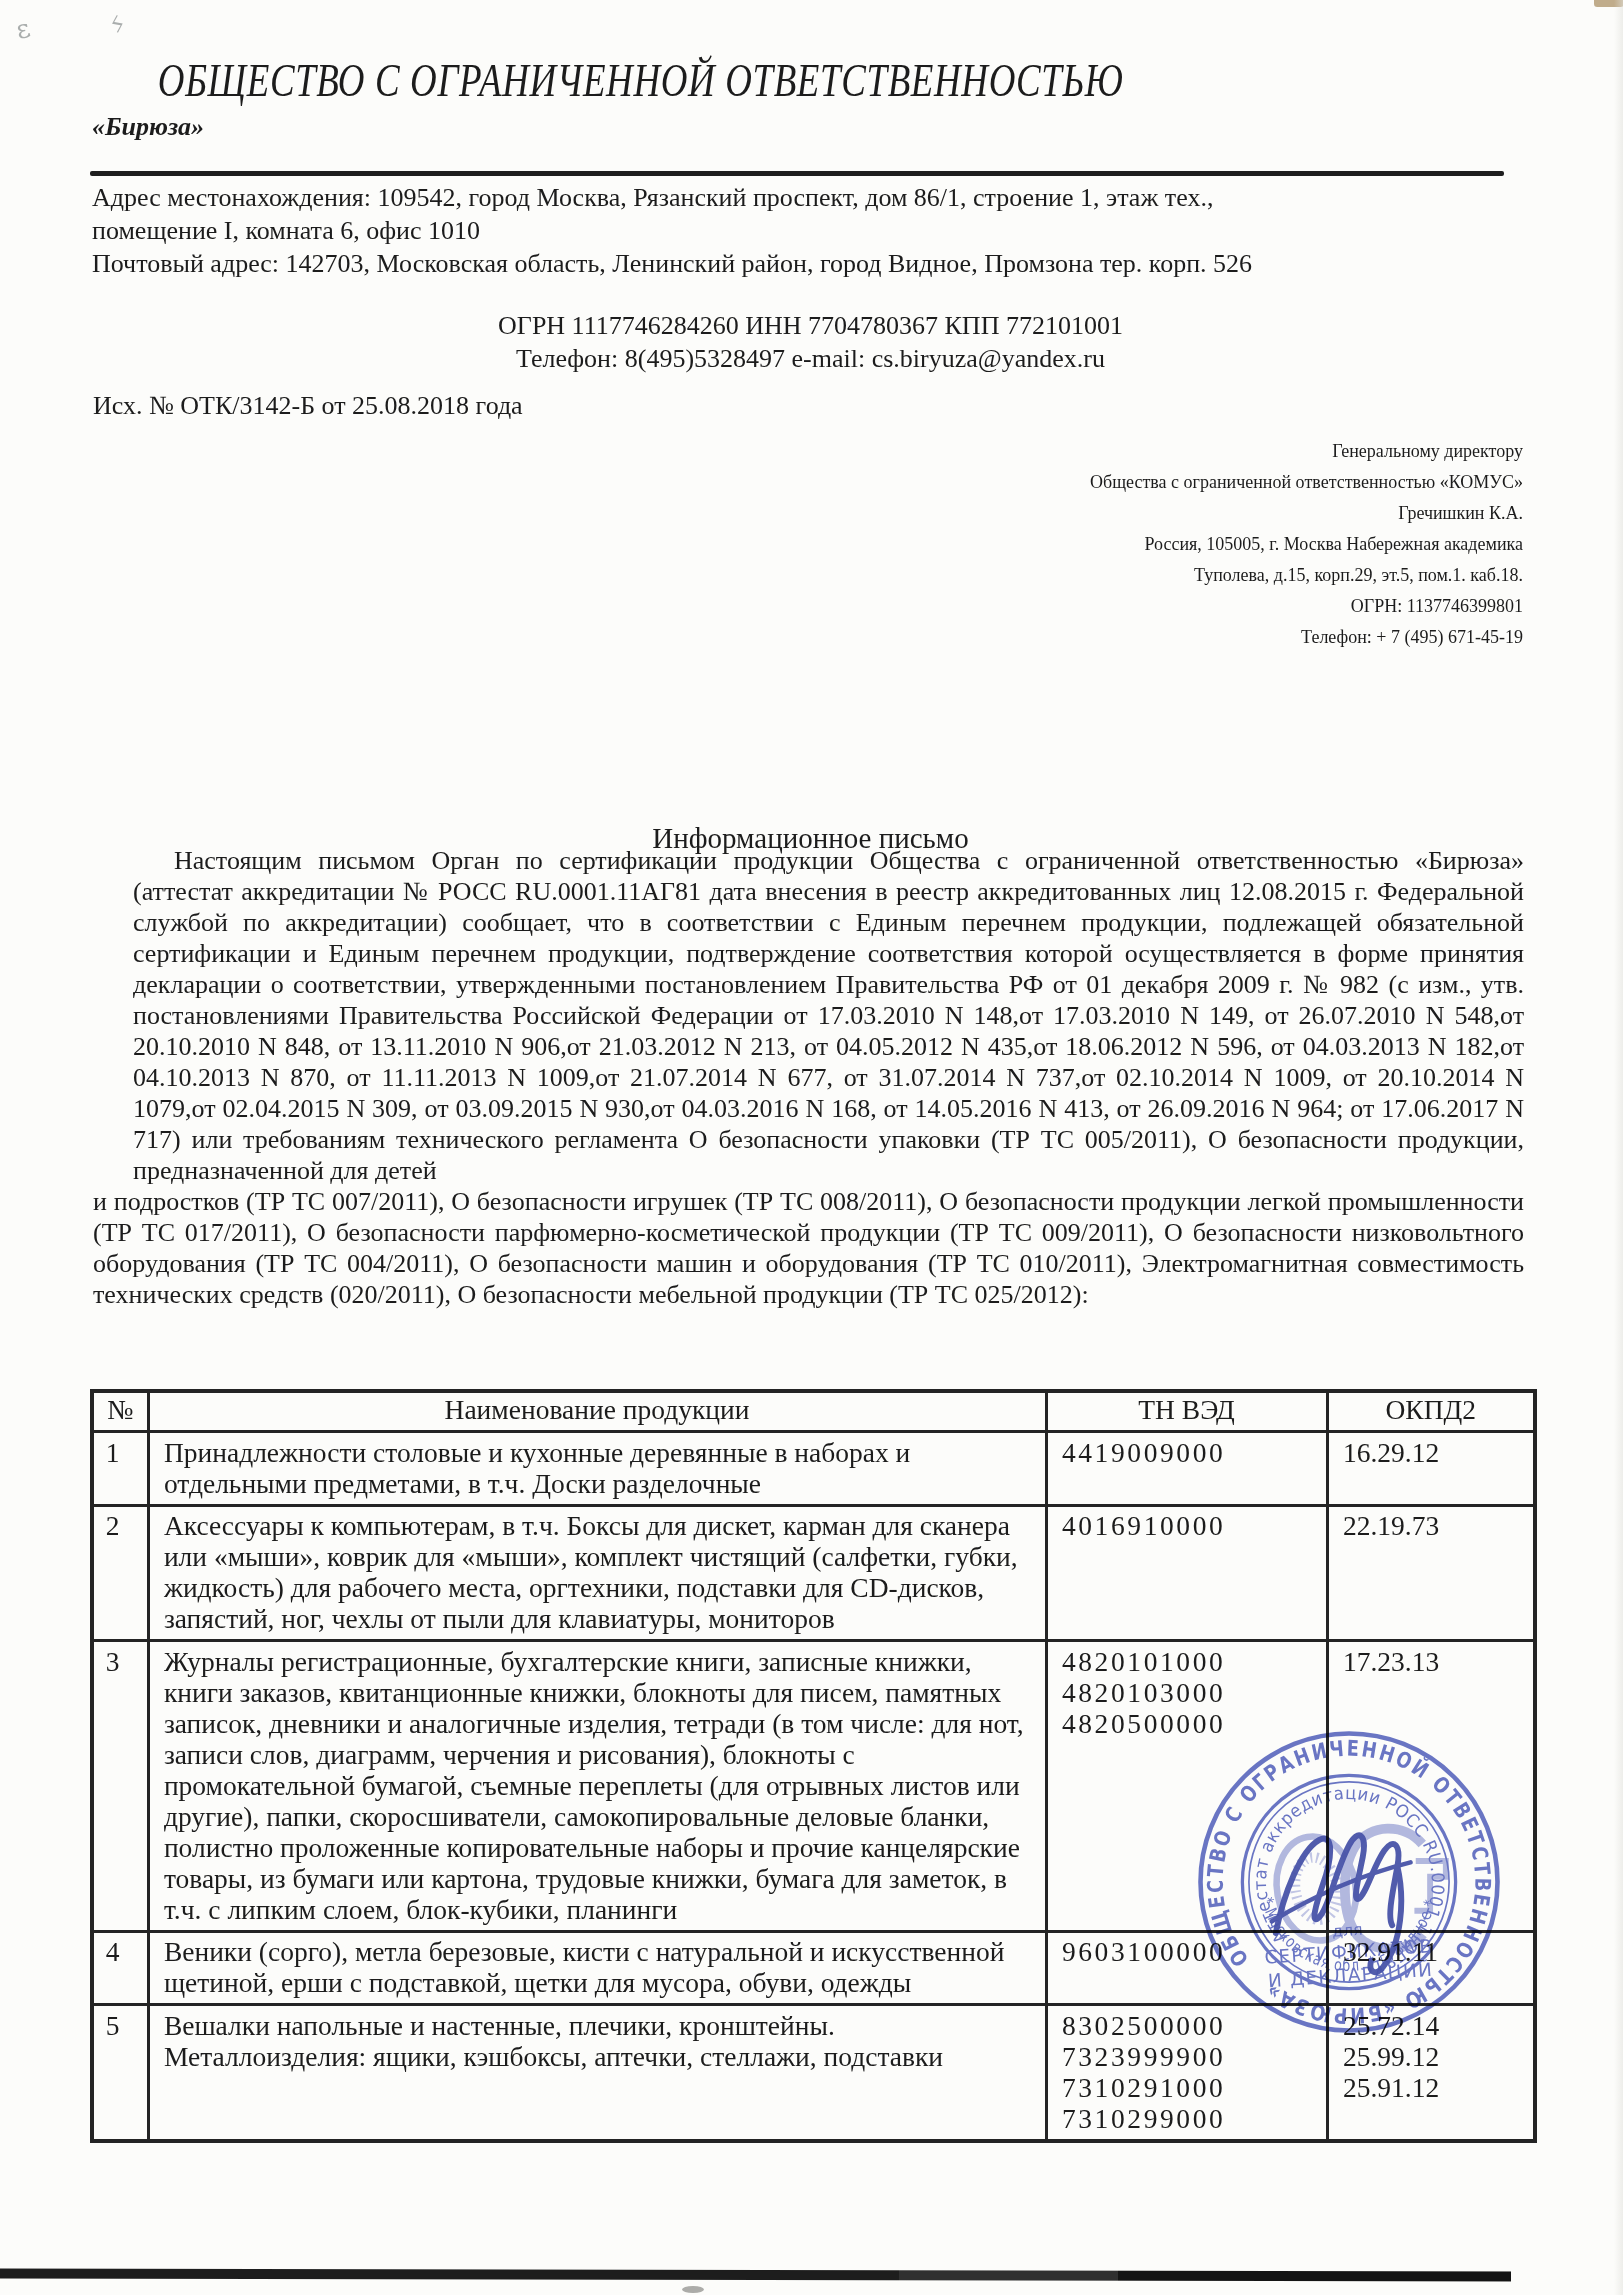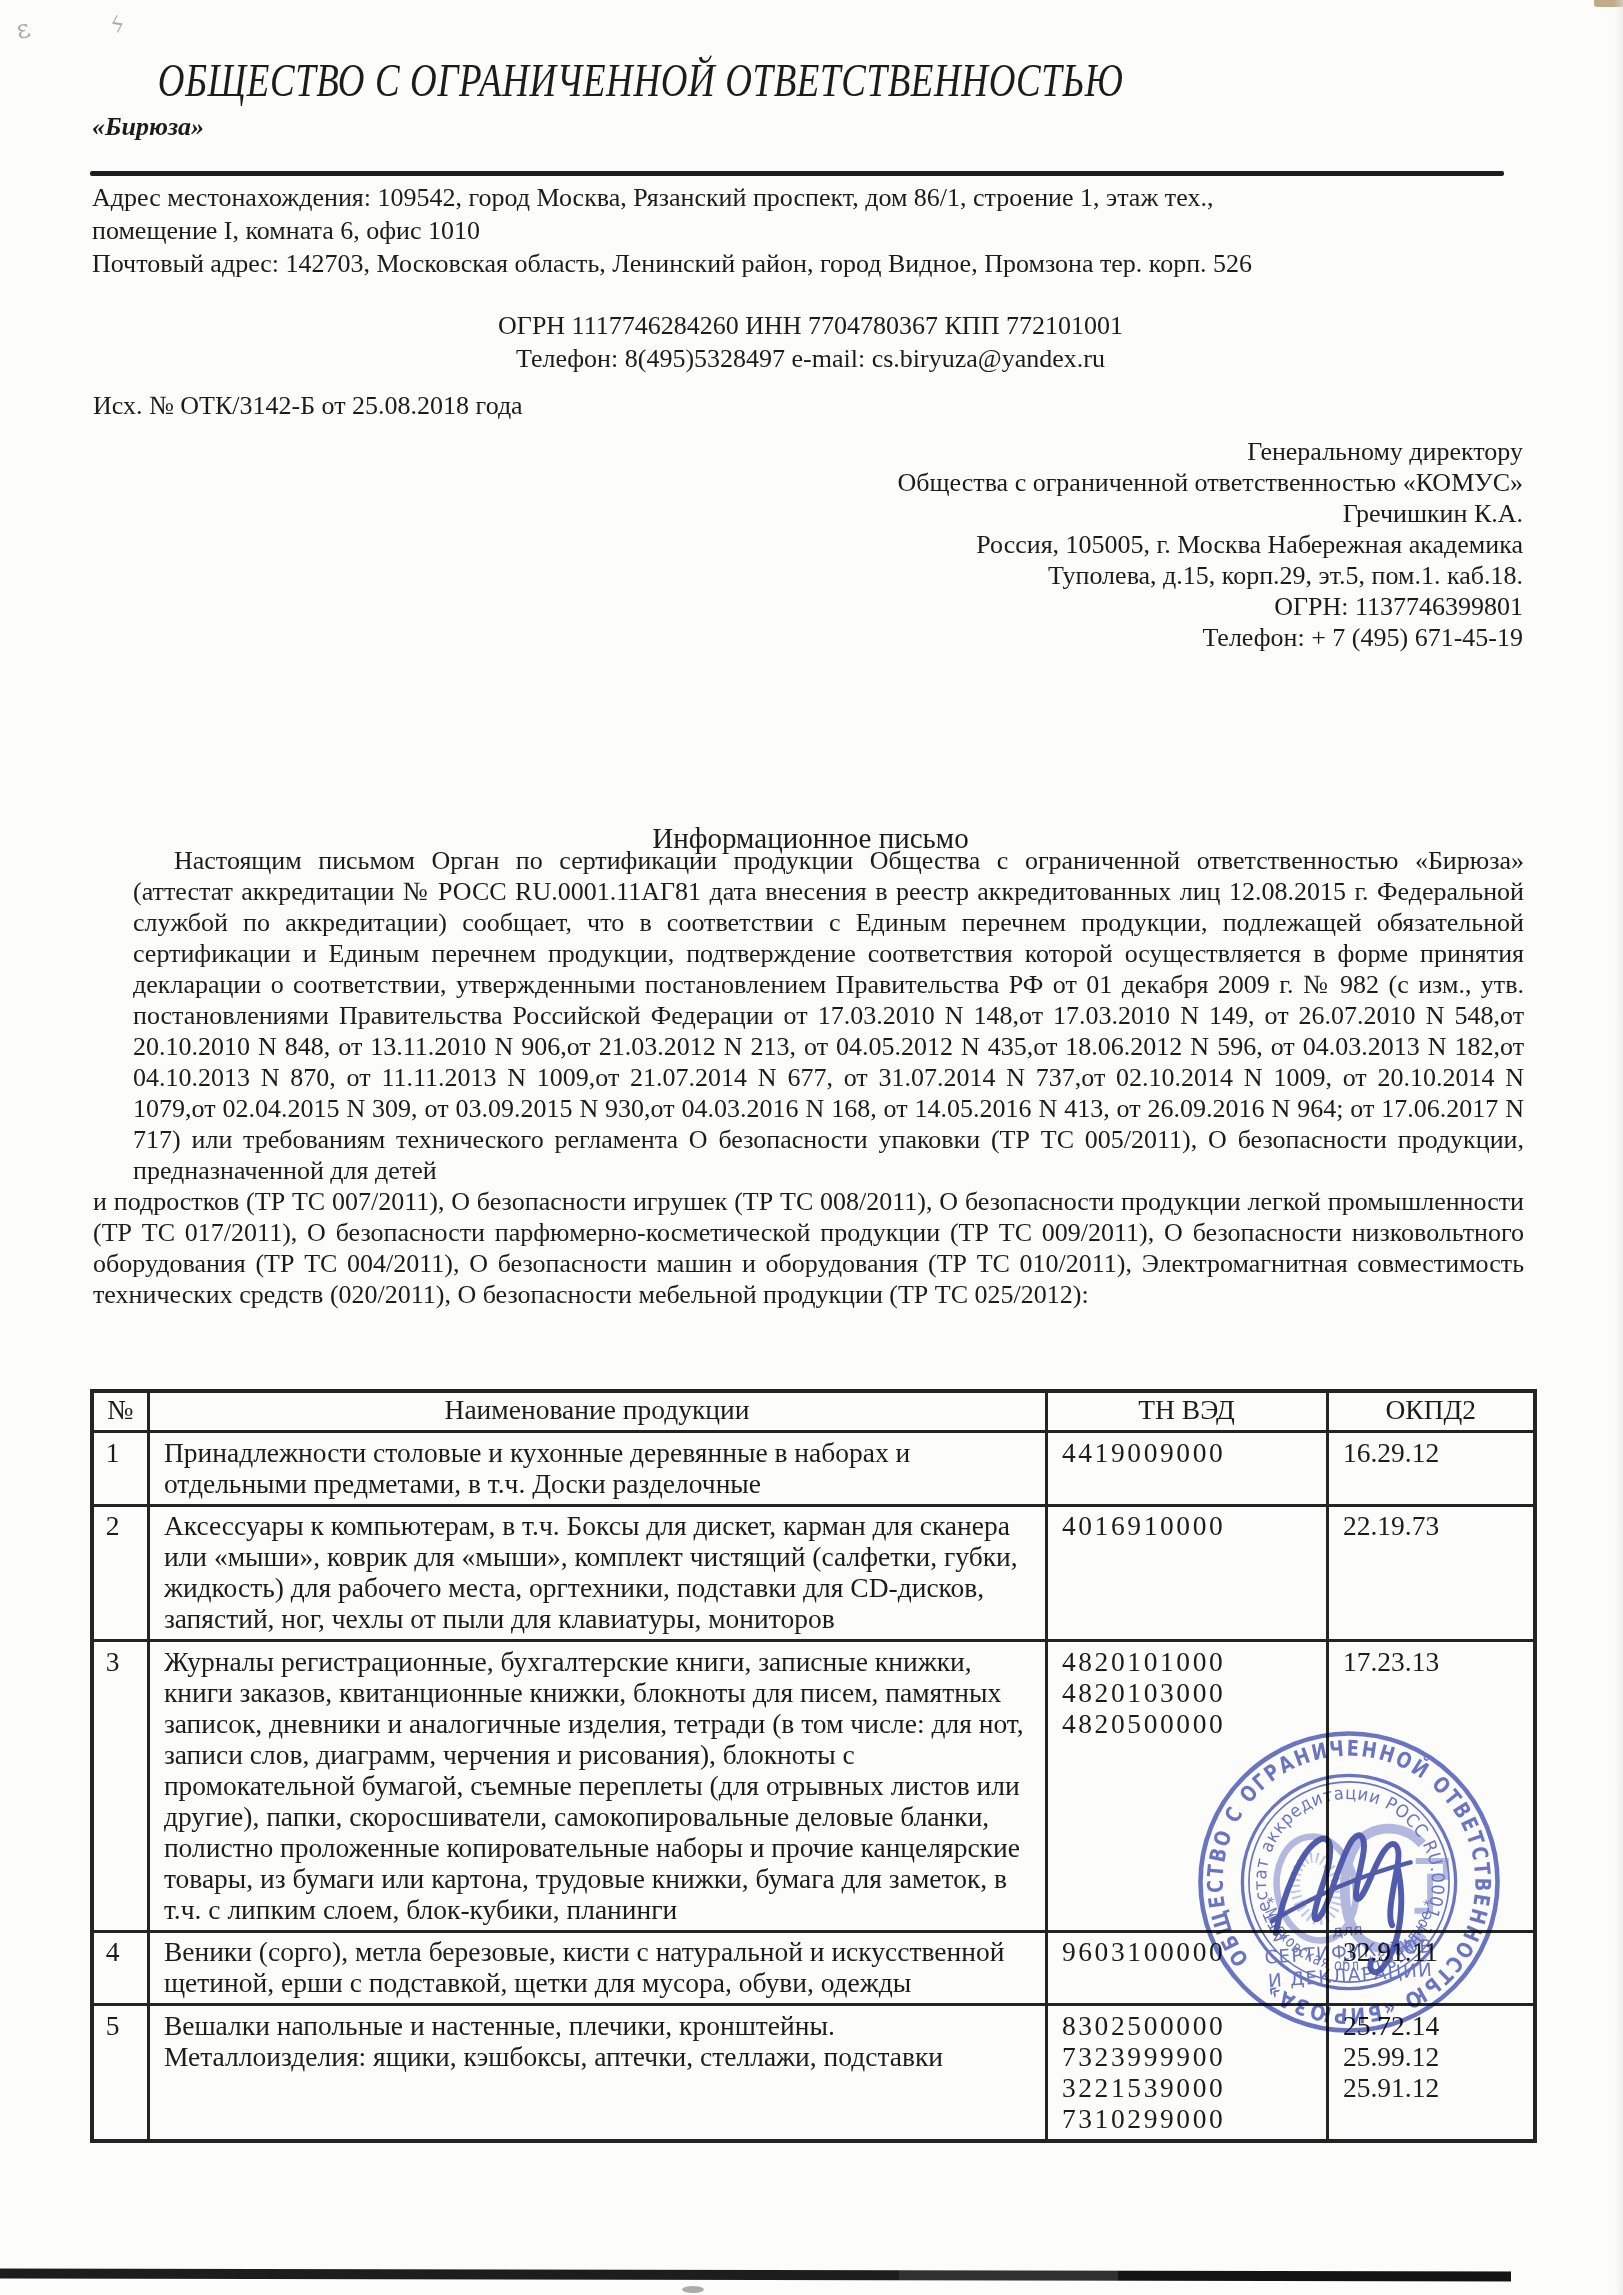--- a/index.html
+++ b/index.html
@@ -24,21 +24,21 @@
   }
   .bottom-blob{position:absolute;left:682px;top:2286px;width:22px;height:7.2px;background:#8a8a86;border-radius:50%;opacity:.7;}
   
   .title-block{position:absolute;left:92px;top:56px;width:1352px;text-align:left;}
   .title-line1{display:inline-block;font-style:italic;font-size:42px;white-space:nowrap;letter-spacing:0.7px;transform:scale(.88,1.12);transform-origin:center;}
   .title-line2{display:block;font-style:italic;font-weight:bold;font-size:26px;margin-top:7.9px;}
   .title-rule{position:absolute;left:90px;top:171px;width:1414px;height:4.6px;background:#1e1e1e;border-radius:2px;}
   .addr-block{position:absolute;left:92px;top:181px;width:1437px;font-size:26px;line-height:33px;}
   .ogrn-block{position:absolute;left:92px;top:309px;width:1437px;text-align:center;font-size:26px;line-height:33px;}
   .outgoing{position:absolute;left:93px;top:390px;font-size:26px;line-height:31px;}
-  .recipient{position:absolute;right:100px;top:436px;text-align:right;font-size:26px;line-height:31px;}
+  .recipient{position:absolute;right:100px;top:436px;text-align:right;font-size:18px;line-height:31px;}
   
   .letter-heading{position:absolute;left:92px;top:778px;width:1437px;text-align:center;font-size:29px;margin-top:44px;}
   .body-text{position:absolute;left:93px;top:845px;width:1431px;font-size:26px;line-height:31px;text-align:justify;}
   .body-text p{margin:0;}
   .body-text p.p1{text-indent:41px;margin-left:40px;}
   
   table.products{
     position:absolute;left:90px;top:1389px;width:1443px;
     border-collapse:collapse;table-layout:fixed;
     font-size:27.5px;line-height:31px;
@@ -168,21 +168,21 @@
       </tr>
       <tr>
         <td class="num">5</td>
         <td class="name">
             <div>Вешалки напольные и настенные, плечики, кронштейны.
 Металлоизделия: ящики, кэшбоксы, аптечки, стеллажи, подставки</div>
           </td>
         <td class="codes">
           <div>8302500000</div>
           <div>7323999900</div>
-          <div>3221539000</div>
+          <div>7310291000</div>
           <div>7310299000</div>
         </td>
         <td class="okpd">
           <div>25.72.14</div>
           <div>25.99.12</div>
           <div>25.91.12</div>
         </td>
       </tr>
     </tbody>
   </table>

